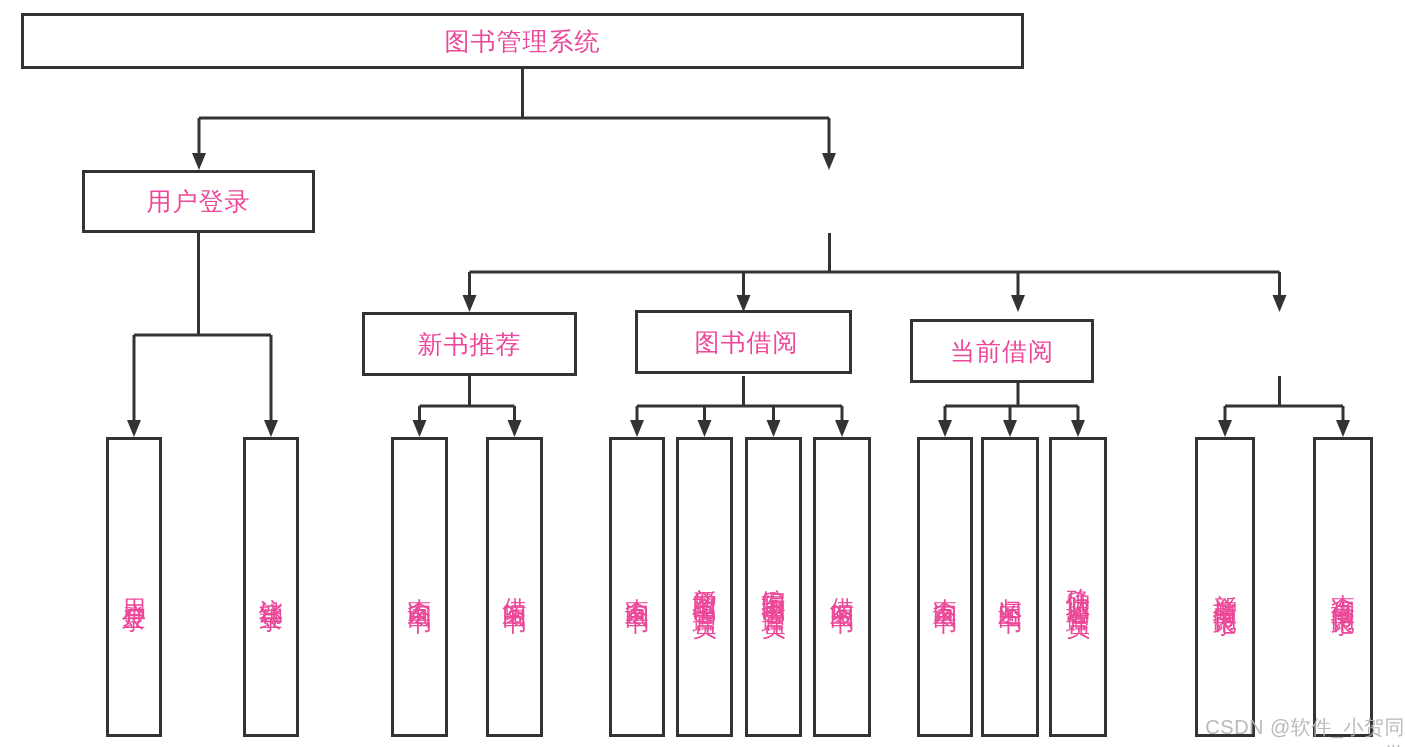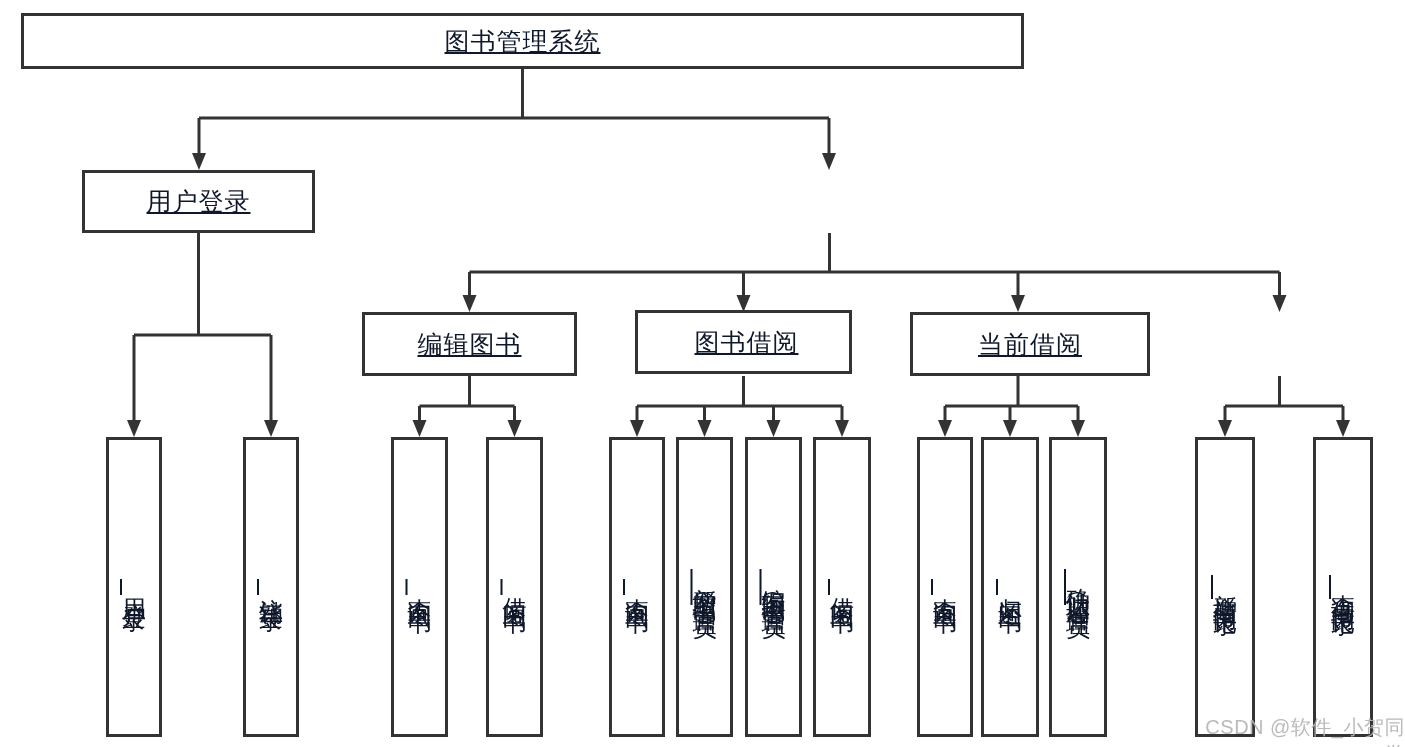--- a/index.html
+++ b/index.html
@@ -12,22 +12,21 @@
   }
   .connectors{position:absolute;left:0;top:0;width:1405px;height:747px;}
   .node{
     position:absolute;
     box-sizing:border-box;
     border:3px solid #333333;
     background:#ffffff;
     display:flex;
     align-items:center;
     justify-content:center;
-    color:#0f172a;
-    text-decoration:underline;
+    color:#ec4899;
   }
   .h-node{font-size:25px;letter-spacing:1px;}
   .v-node span{
     writing-mode:vertical-rl;
     text-orientation:mixed;
     font-size:24px;
     letter-spacing:4px;
     line-height:1;
     white-space:nowrap;
   }
@@ -114,26 +113,26 @@
 
   <div class="node h-node" style="left:21px;top:13px;width:1003px;height:56px;">
     <span>图书管理系统</span>
   </div>
 
   <div class="node h-node" style="left:82px;top:170px;width:233px;height:63px;">
     <span>用户登录</span>
   </div>
 
   <div class="node h-node" style="left:362px;top:312px;width:215px;height:64px;">
-    <span>编辑图书</span>
+    <span>新书推荐</span>
   </div>
   <div class="node h-node" style="left:635px;top:310px;width:217px;height:64px;padding-left:6px;">
     <span>图书借阅</span>
   </div>
-  <div class="node h-node" style="left:910px;top:312px;width:240px;height:64px;justify-content:center;">
+  <div class="node h-node" style="left:910px;top:319px;width:184px;height:64px;justify-content:center;">
     <span>当前借阅</span>
   </div>
 
   <div class="node v-node" style="left:106px;top:437px;width:56px;height:300px;">
     <span>用户登录</span>
   </div>
   <div class="node v-node" style="left:243px;top:437px;width:56px;height:300px;">
     <span>注销登录</span>
   </div>
 

